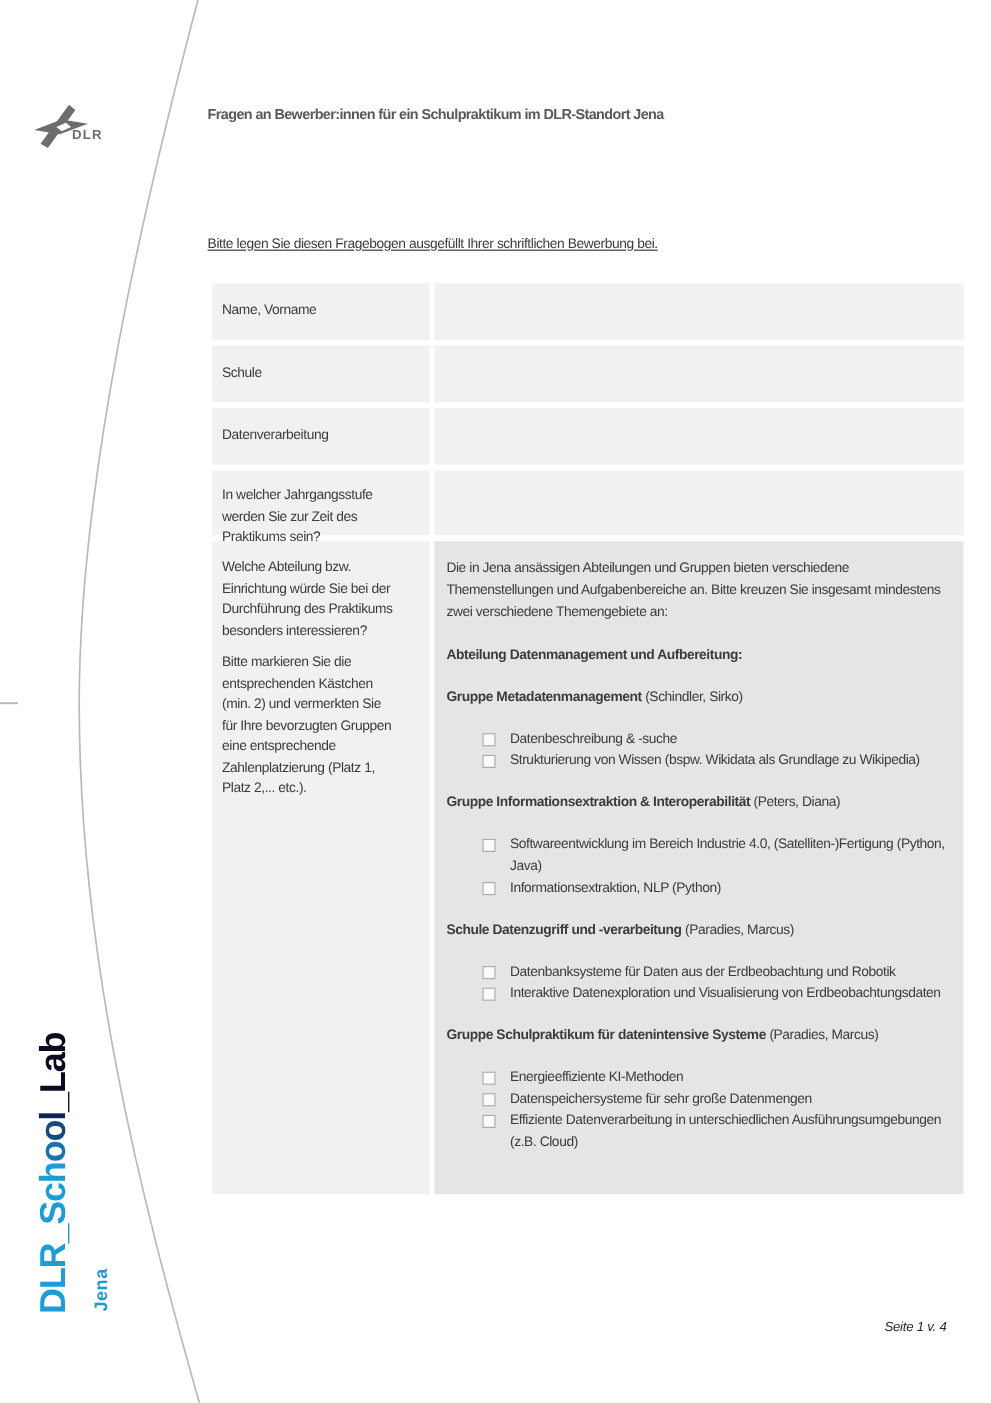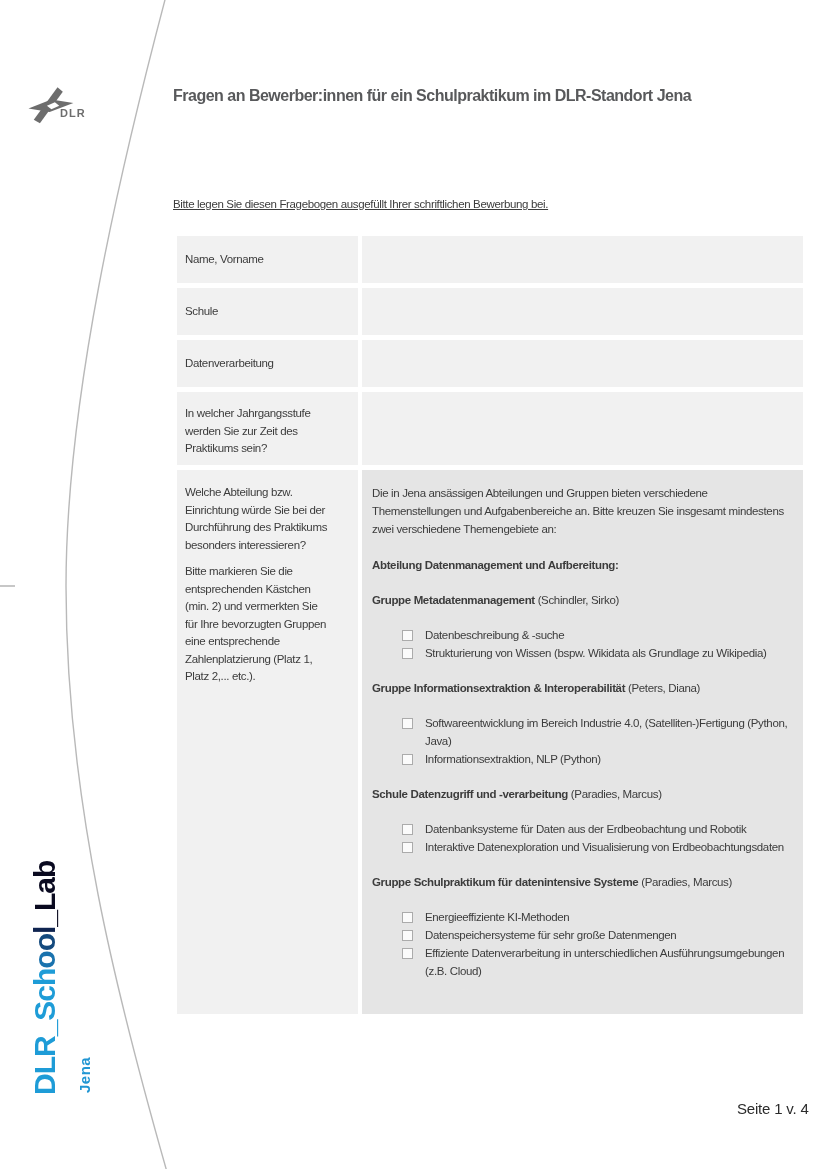--- a/index.html
+++ b/index.html
@@ -17,42 +17,42 @@
   
   .dlr-logo{position:absolute;left:26px;top:82px;width:56px;height:44px;}
   .dlr-logo-label{
     position:absolute;left:60px;top:107px;
     font-size:11px;letter-spacing:1px;color:#6d6d6d;font-weight:bold;
   }
 
   
   .title{
     position:absolute;left:173px;top:80px;width:648px;
-    font-size:16px;font-weight:bold;letter-spacing:-0.5px;
+    font-size:12px;font-weight:bold;letter-spacing:-0.5px;
     line-height:31px;color:#58595b;
   }
 
   .intro-line{
     position:absolute;left:173px;top:196px;width:620px;
     font-size:11.5px;letter-spacing:-0.35px;line-height:16px;color:#3c3c3c;text-decoration:underline;
   }
 
   
   .form-table{position:absolute;left:177px;top:236px;width:626px;}
   .frow{display:flex;margin-bottom:5px;}
   .fcell{background:#f1f1f1;box-sizing:border-box;}
   .flabel{
     width:181px;min-width:181px;margin-right:4px;
     padding:14px 30px 8px 8px;
     font-size:11.5px;letter-spacing:-0.35px;line-height:17.5px;
   }
   .flabel.center-1line{padding-top:15px;}
   .fvalue{flex:1;}
   .h47{height:47px;}
-  .h70{height:73px;}
+  .h70{height:54px;}
   .h544{min-height:544px;}
   .label-para + .label-para{margin-top:9px;}
 
   
   .dept-cell{
     flex:1;background:#e5e5e5;box-sizing:border-box;
     padding:14px 8px 10px 10px;
     font-size:11.5px;letter-spacing:-0.35px;line-height:18px;color:#3c3c3c;
   }
   .dept-intro{margin:0 0 18px 0;}
@@ -77,21 +77,21 @@
   }
   .jena-label{
     position:absolute;left:76px;top:1093px;
     transform:rotate(-90deg);transform-origin:0 0;
     font-size:15px;font-weight:bold;letter-spacing:0.5px;
     color:#2196d3;white-space:nowrap;
   }
 
   .footer-page{
     position:absolute;left:737px;top:1100px;
-    font-size:15px;letter-spacing:-0.2px;color:#2b2b2b;
+    font-size:11px;letter-spacing:-0.2px;color:#2b2b2b;font-style:italic;
   }
 </style>
 </head>
 <body>
 
 <div class="page">
 
   <svg class="curve-svg" viewBox="0 0 826 1169">
     <path d="M166,-4 C120,170 66,400 66,586 C66,800 118,1000 167,1172" fill="none" stroke="#b9b9b9" stroke-width="1.4"></path>
     <line x1="0" y1="586" x2="15" y2="586" stroke="#b9b9b9" stroke-width="1.6"></line>

